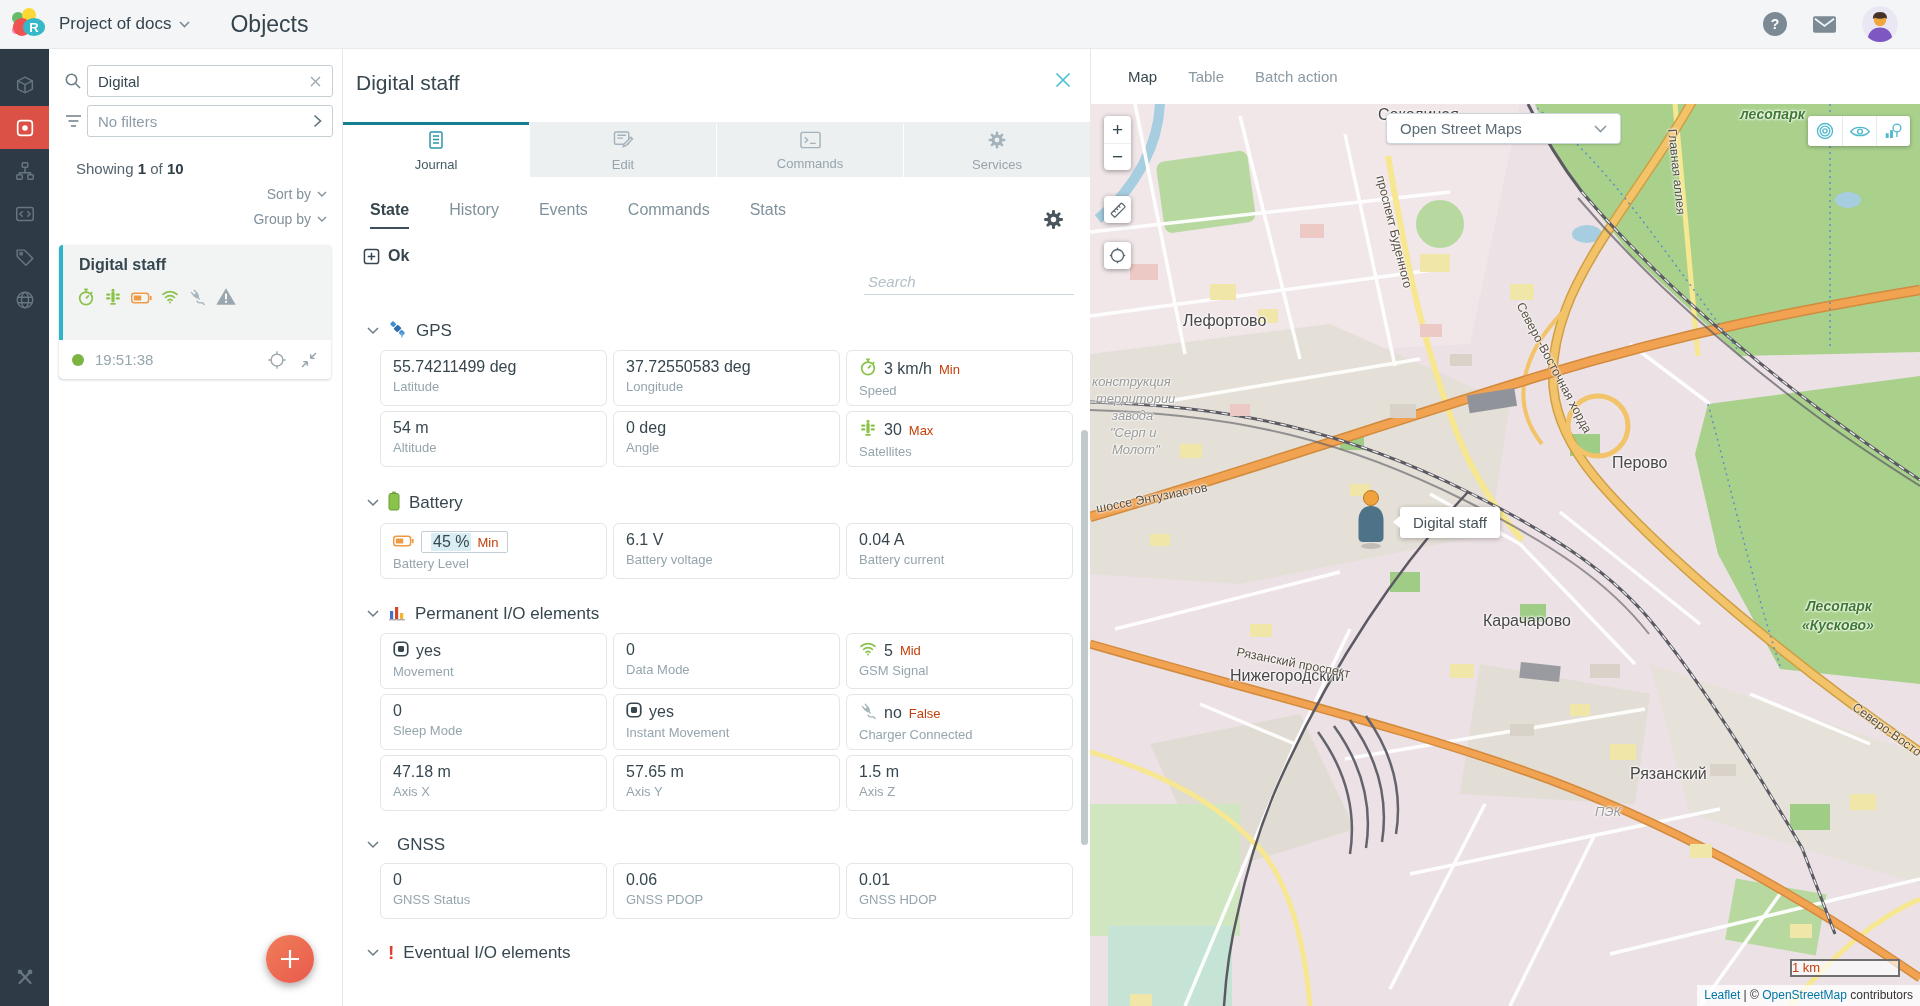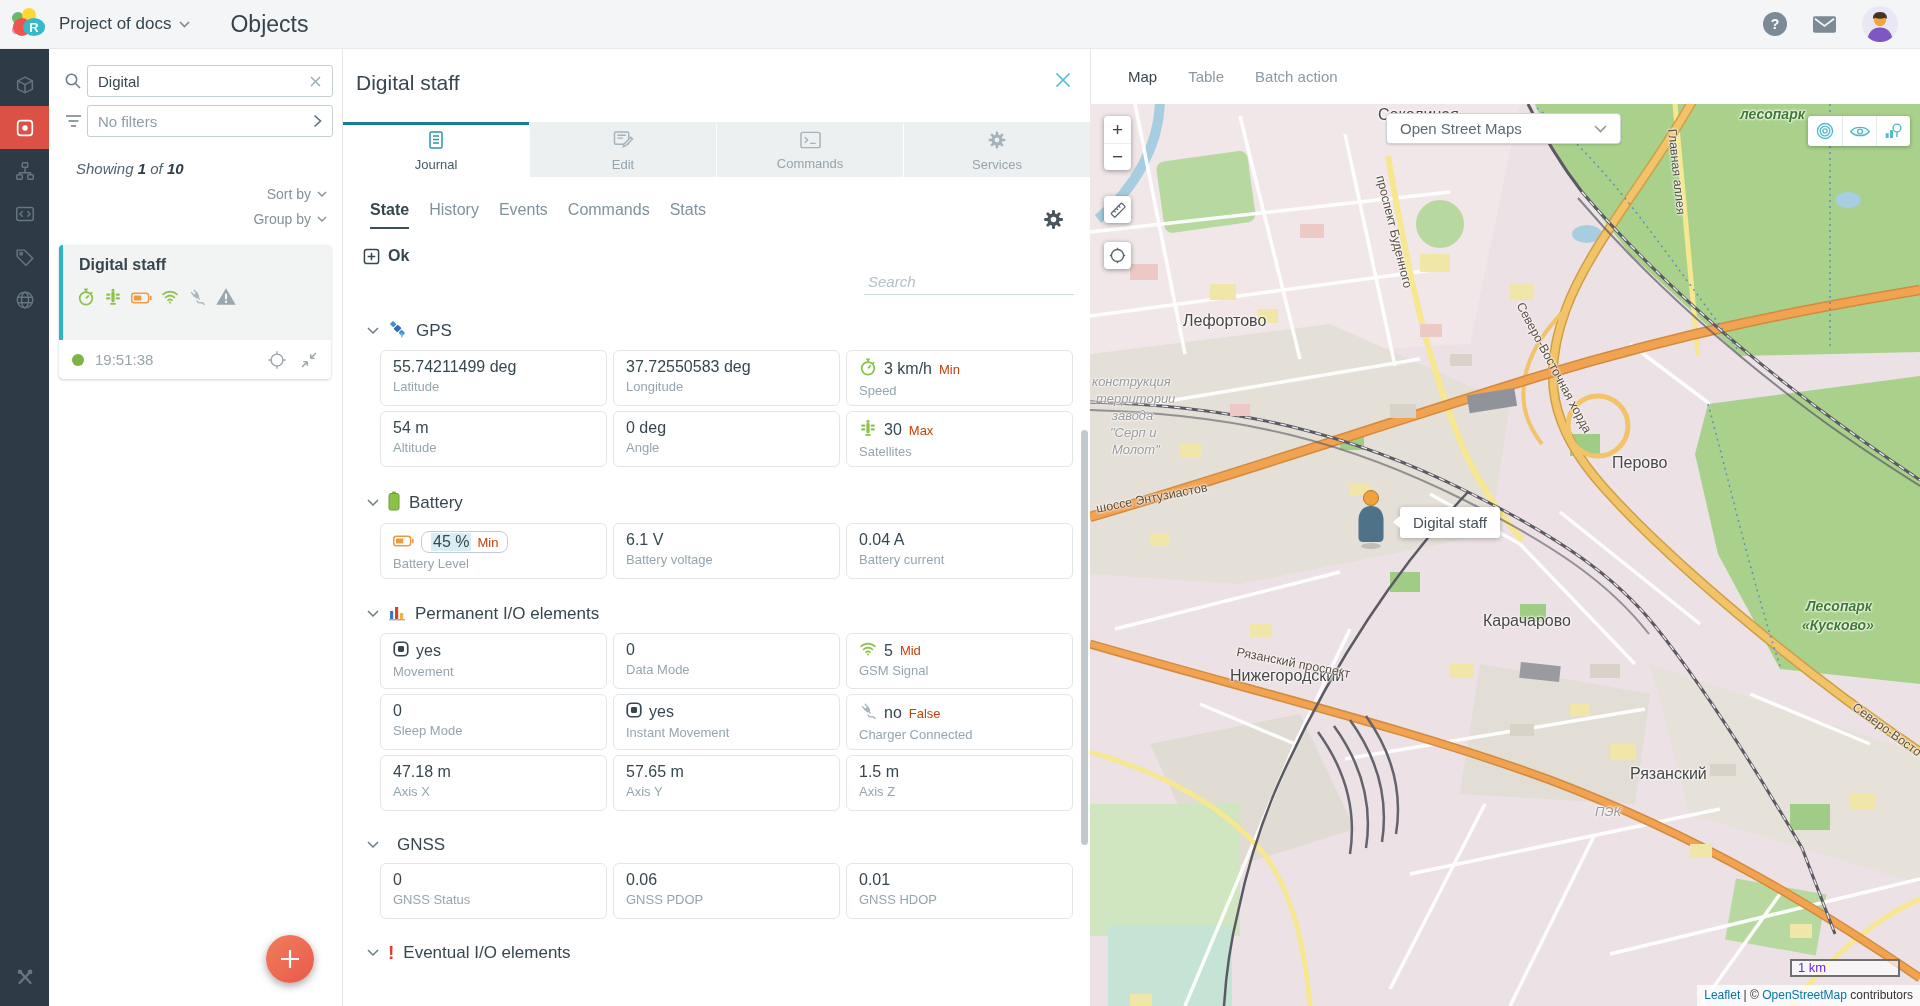--- a/index.html
+++ b/index.html
@@ -24,21 +24,21 @@
 
 
 .list-panel { position:absolute; left:49px; top:49px; width:294px; height:957px; background:#fff; border-right:1px solid #e4e8ea; }
 .lp-row { position:absolute; left:10px; display:flex; align-items:center; width:274px; }
 .lp-icon { width:28px; display:flex; justify-content:center; }
 .lp-box { flex:1; height:32px; border:1px solid #c6cfd4; border-radius:3px; background:#fff; display:flex; align-items:center; padding:0 10px; }
 .lp-box input { border:none; outline:none; flex:1; font-size:15px; color:#37474f; font-family:inherit; background:transparent; }
 .lp-box input::placeholder { color:#8d9ca6; }
 .search-row { top:16px; }
 .filter-row { top:56px; }
-.showing { position:absolute; left:27px; top:111px; font-size:15px; color:#546470;font-style:italic; }
+.showing { position:absolute; left:27px; top:111px; font-size:15px; color:#546470; }
 .showing b { color:#2f3d47; }
 .sortgroup { position:absolute; right:15px; display:flex; align-items:center; gap:6px; font-size:14px; color:#82919b; cursor:pointer; }
 .sortby { top:137px; } .groupby { top:162px; }
 
 .obj-card { position:absolute; left:10px; top:196px; width:272px; height:134px; background:#f2f4f4; border-radius:4px; box-shadow:0 1px 3px rgba(0,0,0,.18); overflow:hidden; cursor:pointer; }
 .obj-card::before { content:""; position:absolute; left:0; top:0; bottom:0; width:4px; background:#2cb5c8; }
 .obj-title { position:absolute; left:20px; top:11px; font-size:16px; font-weight:bold; color:#37474f; }
 .obj-icons { position:absolute; left:18px; top:42px; display:flex; align-items:center; gap:9px; }
 .obj-footer { position:absolute; left:0; bottom:0; width:100%; height:39px; background:#fff; display:flex; align-items:center; padding:0 13px; }
 .obj-dot { width:12px; height:12px; border-radius:50%; background:#7cb342; }
@@ -51,40 +51,40 @@
 .detail-panel { position:absolute; left:343px; top:49px; width:747px; height:957px; background:#fff; overflow:hidden; }
 .dp-header { position:relative; height:73px; }
 .dp-title { position:absolute; left:13px; top:22px; font-size:21px; color:#37474f; }
 .dp-close { position:absolute; right:18px; top:22px; cursor:pointer; }
 .dp-tabs { display:flex; height:55px; }
 .dp-tab { flex:1; background:#edf0f1; border-left:1px solid #fff; display:flex; flex-direction:column; align-items:center; justify-content:center; gap:3px; cursor:pointer; border-top:3px solid transparent; }
 .dp-tab:first-child { border-left:none; }
 .dp-tab.active { background:#fff; border-top:3px solid #187f93; }
 .dp-tab-label { font-size:13px; color:#96a5ad; }
 .dp-tab.active .dp-tab-label { color:#455a64; }
-.dp-subtabs { display:flex; gap:20px; margin:24px 0 0 27px; }
+.dp-subtabs { display:flex; gap:40px; margin:24px 0 0 27px; }
 .dp-subtab { font-size:16px; color:#7f929c; padding-bottom:10px; cursor:pointer; }
 .dp-subtab.active { color:#37474f; font-weight:bold; border-bottom:2px solid #3d4f59; padding-bottom:8px; }
 .dp-gear { position:absolute; right:26px; top:160px; cursor:pointer; }
 .dp-ok { margin:18px 0 0 20px; display:flex; align-items:center; gap:8px; }
 .dp-ok-label { font-size:16px; font-weight:bold; color:#37474f; }
 .dp-search { display:flex; justify-content:flex-end; margin:4px 16px 0 0; }
 .dp-search input { width:210px; height:26px; border:none; border-bottom:1px solid #cfd8dc; outline:none; font-size:15px; color:#37474f; font-family:inherit; padding:0 4px; }
 .dp-search input::placeholder { font-style:italic; color:#b3c0c7; }
 .dp-sections { margin-top:24px; padding:0 17px 0 14px; }
 .sec-header { display:flex; align-items:center; gap:9px; margin:24px 0 8px 10px; cursor:pointer; }
 .sec-header:first-child { margin-top:0; }
 .sec-title { font-size:17px; color:#37474f; }
 .sec-cards { margin-left:23px; display:grid; grid-template-columns:repeat(3,1fr); gap:5px 6px; }
 .st-card { height:56px; background:#fff; border:1px solid #e2e6e8; border-radius:6px; padding:7px 12px; }
 .st-valrow { display:flex; align-items:center; gap:7px; }
 .st-val { font-size:16px; color:#37474f; }
 .st-badge { font-size:13px; color:#c2410c; }
 .st-label { font-size:13px; color:#95a5ae; margin-top:3px; }
-.val-box { display:inline-flex; align-items:center; gap:6px; border:1px solid #c3ced4; border-radius:8px; padding:1px 9px; }
+.val-box { display:inline-flex; align-items:center; gap:6px; border:1px solid #c3ced4; border-radius:2px; padding:1px 9px; }
 .val-box .st-val { background:#d9edf4; padding:0 2px; }
 .excl { color:#e23c32; font-weight:bold; font-size:19px; line-height:1; }
 .dp-scrollbar { position:absolute; right:2px; top:270px; width:7px; height:687px; }
 .dp-thumb { position:absolute; top:111px; width:7px; height:415px; background:#c2c9cc; border-radius:4px; }
 
 
 .map-panel { position:absolute; left:1090px; top:49px; width:830px; height:957px; }
 .map-tabs { height:55px; background:#fff; border-left:1px solid #e4e8ea; display:flex; align-items:center; padding-left:37px; gap:31px; }
 .map-tab { font-size:15px; color:#8a99a3; cursor:pointer; }
 .map-tab.active { color:#37474f; }
@@ -102,21 +102,21 @@
 .tool-btn { position:absolute; left:14px; width:27px; height:27px; background:#fff; border-radius:4px; box-shadow:0 1px 5px rgba(0,0,0,.4); display:flex; align-items:center; justify-content:center; cursor:pointer; }
 .ruler-btn { top:92px; } .locate-btn { top:138px; }
 .layer-select { position:absolute; left:296px; top:9px; width:235px; height:31px; background:#fff; border:1px solid #ccd6da; border-radius:4px; box-shadow:0 1px 2px rgba(0,0,0,.15); display:flex; align-items:center; padding:0 13px; font-size:15px; color:#5a6b75; cursor:pointer; }
 .layer-select .chev { margin-left:auto; }
 .map-top-right { position:absolute; right:10px; top:12px; display:flex; background:#fff; border-radius:3px; box-shadow:0 1px 4px rgba(0,0,0,.3); }
 .mtr-btn { width:34px; height:30px; display:flex; align-items:center; justify-content:center; cursor:pointer; }
 .mtr-btn + .mtr-btn { border-left:1px solid #e5eaec; }
 .marker { position:absolute; left:262px; top:384px; }
 .marker-tip { position:absolute; left:310px; top:403px; height:31px; background:#fff; border-radius:3px; box-shadow:0 1px 5px rgba(0,0,0,.28); display:flex; align-items:center; padding:0 13px; font-size:15px; color:#45525a; }
 .marker-tip::before { content:""; position:absolute; left:-7px; top:9px; border-top:6px solid transparent; border-bottom:6px solid transparent; border-right:7px solid #fff; }
-.scalebar { position:absolute; right:20px; bottom:29px; width:110px; height:18px; background:rgba(255,255,255,.65); border:2px solid #6f6f6f; font-size:13px; color:#6d28d9; line-height:14px; padding-left:6px; }
+.scalebar { position:absolute; right:20px; bottom:29px; width:110px; height:18px; background:rgba(255,255,255,.65); border:2px solid #6f6f6f; font-size:13px; color:#c2410c; line-height:14px; }
 .attribution { position:absolute; right:0; bottom:0; background:rgba(255,255,255,.75); padding:3px 7px 4px 7px; font-size:12px; color:#333;margin-left:27px; }
 .attribution a { color:#0078a8; text-decoration:none; }
 </style>
 </head>
 <body>
 
 <div class="app">
 
   <header class="topbar">
     <svg class="logo" viewBox="0 0 40 36">

